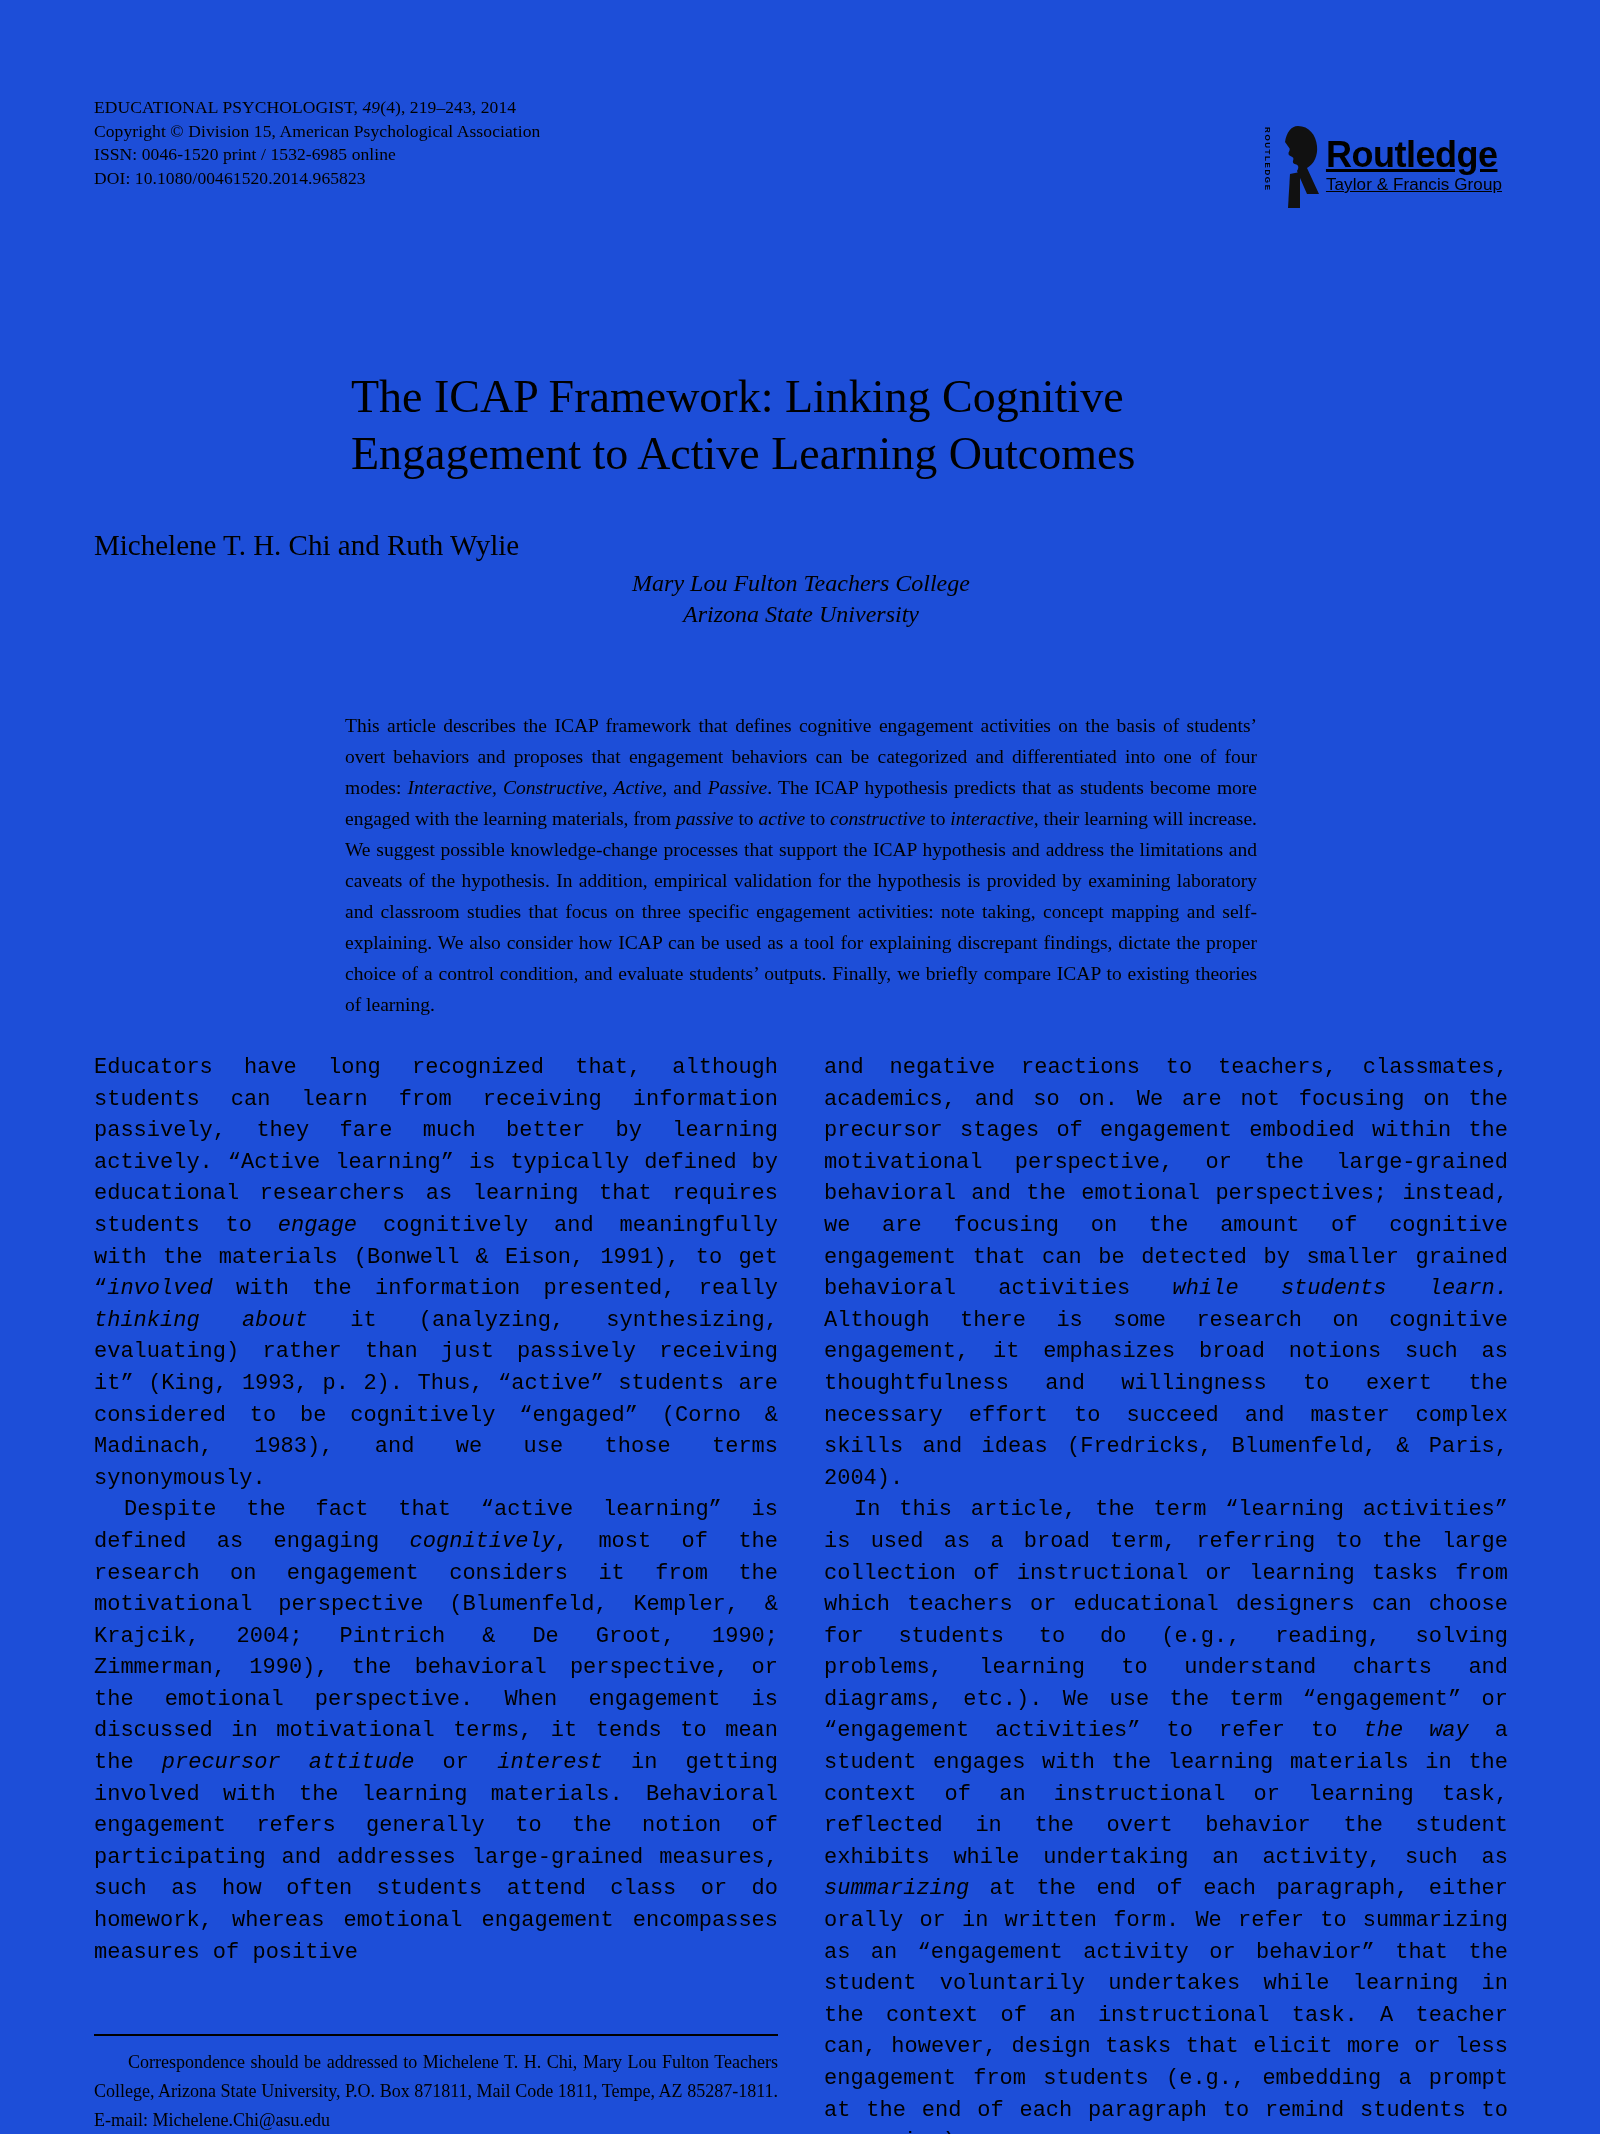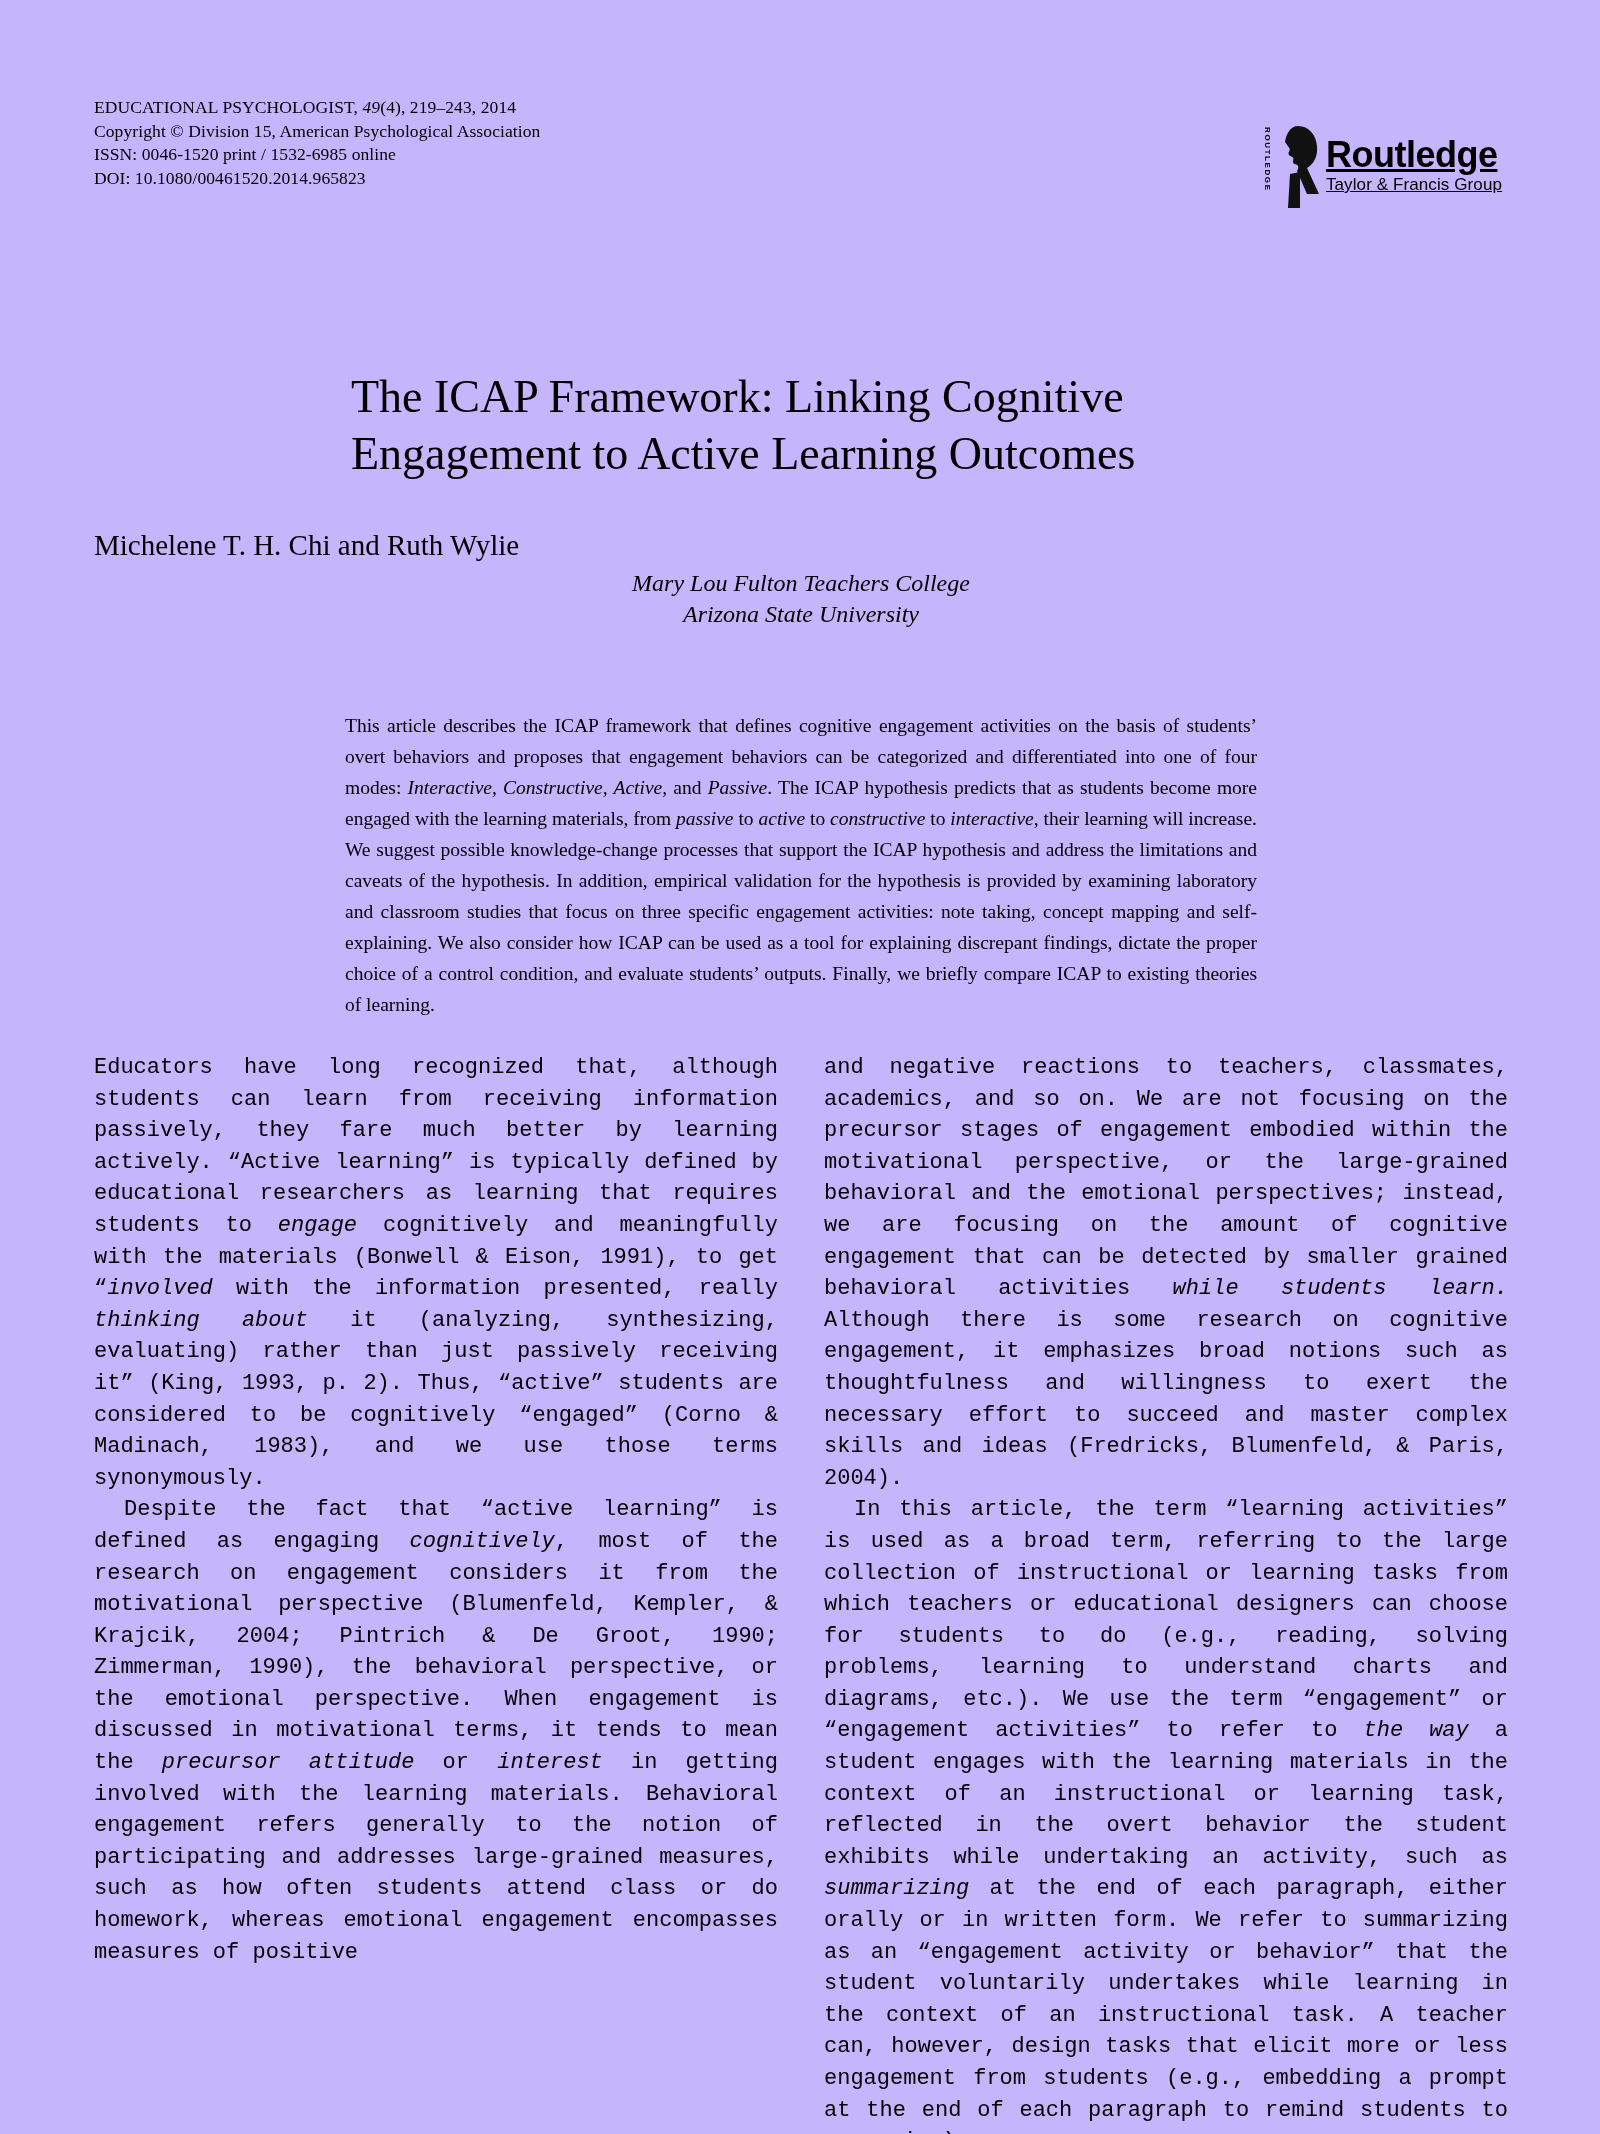--- a/index.html
+++ b/index.html
@@ -1,21 +1,21 @@
 <!DOCTYPE html>
 <html><head>
 <meta charset="utf-8">
 <style>
   html, body { margin: 0; padding: 0; background: #e8e8e8; }
   .page {
     position: relative;
     width: 1600px;
     height: 2134px;
     margin: 0 auto;
-    background: #c4b5fd;
+    background: #1d4ed8;
     color: #000000;
     font-family: "Liberation Serif", serif;
     box-sizing: border-box;
     padding: 96px 92px 0 94px;
     overflow: hidden;
   }
 
   
   .header-row {
     display: flex;
@@ -165,20 +165,23 @@
     <div>Mary Lou Fulton Teachers College</div>
     <div>Arizona State University</div>
   </div>
 
   <div class="abstract">This article describes the ICAP framework that defines cognitive engagement activities on the basis of students’ overt behaviors and proposes that engagement behaviors can be categorized and differentiated into one of four modes: <i>Interactive, Constructive, Active,</i> and <i>Passive</i>. The ICAP hypothesis predicts that as students become more engaged with the learning materials, from <i>passive</i> to <i>active</i> to <i>constructive</i> to <i>interactive</i>, their learning will increase. We suggest possible knowledge-change processes that support the ICAP hypothesis and address the limitations and caveats of the hypothesis. In addition, empirical validation for the hypothesis is provided by examining laboratory and classroom studies that focus on three specific engagement activities: note taking, concept mapping and self-explaining. We also consider how ICAP can be used as a tool for explaining discrepant findings, dictate the proper choice of a control condition, and evaluate students’ outputs. Finally, we briefly compare ICAP to existing theories of learning.</div>
 
   <div class="columns">
     <div class="col">
       <p class="body-para">Educators have long recognized that, although students can learn from receiving information passively, they fare much better by learning actively. “Active learning” is typically defined by educational researchers as learning that requires students to <i>engage</i> cognitively and meaningfully with the materials (Bonwell &amp; Eison, 1991), to get “<i>involved</i> with the information presented, really <i>thinking about</i> it (analyzing, synthesizing, evaluating) rather than just passively receiving it” (King, 1993, p. 2). Thus, “active” students are considered to be cognitively “engaged” (Corno &amp; Madinach, 1983), and we use those terms synonymously.</p>
       <p class="body-para indent">Despite the fact that “active learning” is defined as engaging <i>cognitively</i>, most of the research on engagement considers it from the motivational perspective (Blumenfeld, Kempler, &amp; Krajcik, 2004; Pintrich &amp; De Groot, 1990; Zimmerman, 1990), the behavioral perspective, or the emotional perspective. When engagement is discussed in motivational terms, it tends to mean the <i>precursor attitude</i> or <i>interest</i> in getting involved with the learning materials. Behavioral engagement refers generally to the notion of participating and addresses large-grained measures, such as how often students attend class or do homework, whereas emotional engagement encompasses measures of positive</p>
+      <div class="footnote">
+        <p class="footnote-text">Correspondence should be addressed to Michelene T. H. Chi, Mary Lou Fulton Teachers College, Arizona State University, P.O. Box 871811, Mail Code 1811, Tempe, AZ 85287-1811. E-mail: Michelene.Chi@asu.edu</p>
+      </div>
     </div>
     <div class="col">
       <p class="body-para">and negative reactions to teachers, classmates, academics, and so on. We are not focusing on the precursor stages of engagement embodied within the motivational perspective, or the large-grained behavioral and the emotional perspectives; instead, we are focusing on the amount of cognitive engagement that can be detected by smaller grained behavioral activities <i>while students learn.</i> Although there is some research on cognitive engagement, it emphasizes broad notions such as thoughtfulness and willingness to exert the necessary effort to succeed and master complex skills and ideas (Fredricks, Blumenfeld, &amp; Paris, 2004).</p>
       <p class="body-para indent">In this article, the term “learning activities” is used as a broad term, referring to the large collection of instructional or learning tasks from which teachers or educational designers can choose for students to do (e.g., reading, solving problems, learning to understand charts and diagrams, etc.). We use the term “engagement” or “engagement activities” to refer to <i>the way</i> a student engages with the learning materials in the context of an instructional or learning task, reflected in the overt behavior the student exhibits while undertaking an activity, such as <i>summarizing</i> at the end of each paragraph, either orally or in written form. We refer to summarizing as an “engagement activity or behavior” that the student voluntarily undertakes while learning in the context of an instructional task. A teacher can, however, design tasks that elicit more or less engagement from students (e.g., embedding a prompt at the end of each paragraph to remind students to summarize).</p>
     </div>
   </div>
 
 </div>
 
 </body></html>

